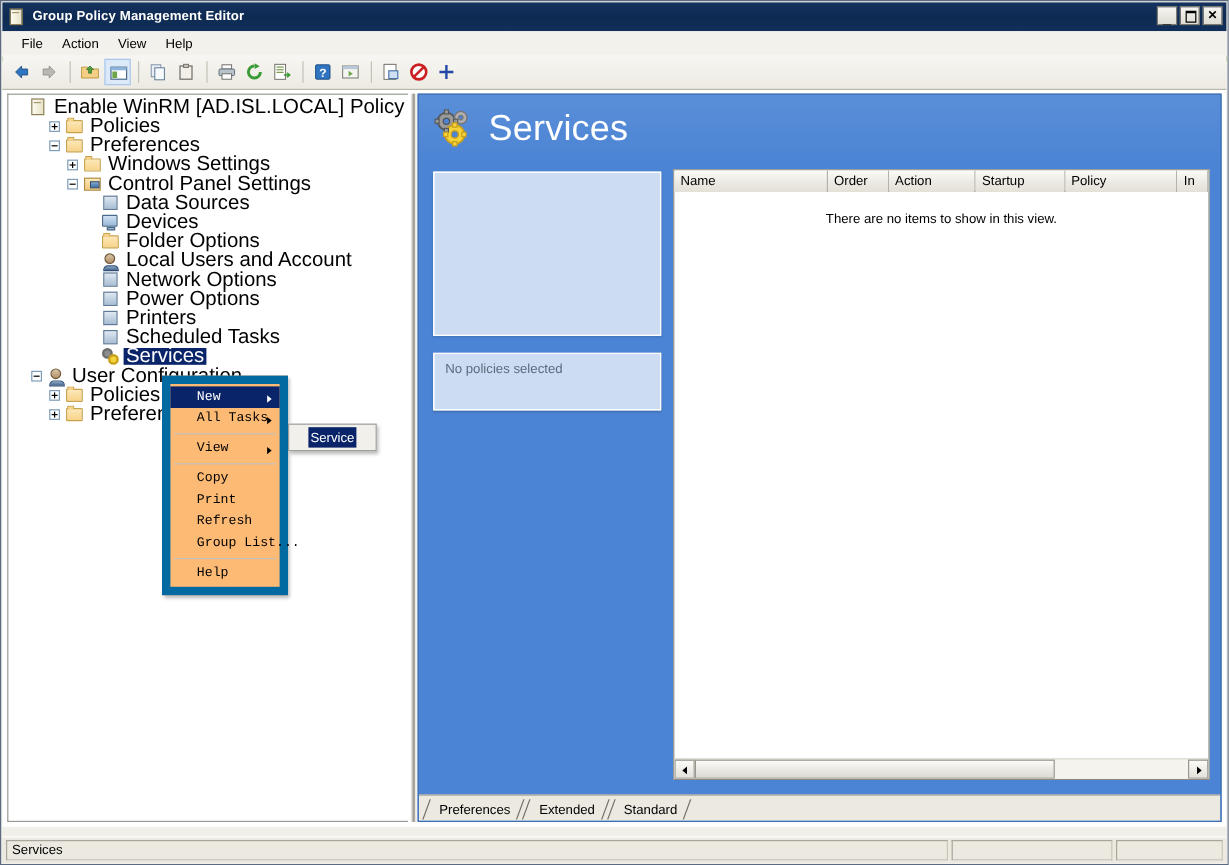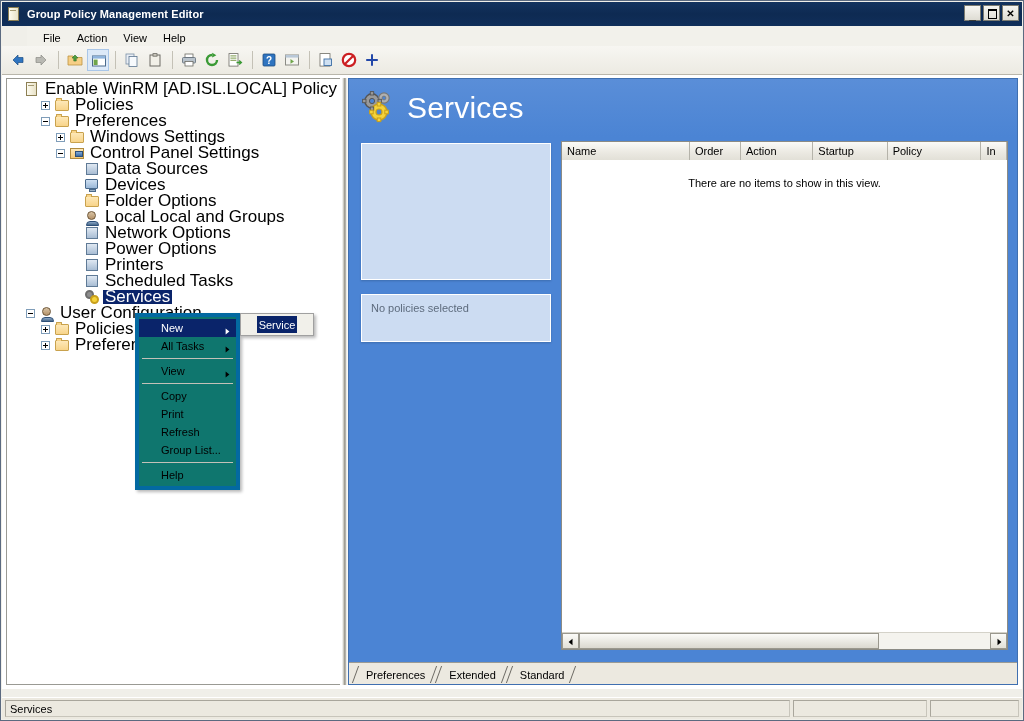--- a/index.html
+++ b/index.html
@@ -90,26 +90,25 @@
     border:1px solid #000; border-top-width:2px;
   }
   .win-btn.close .g { font-weight: bold; font-size: 10px; line-height: 15px;}
 
   
   .menubar {
     position: absolute;
     left: 1px; top: 25px; right: 1px;
     height: 25px;
     background: #f2f1eb;
-    border-bottom: 1px solid #4d7c0f;
+    border-bottom: 4px solid #4d7c0f;
     display: flex;
     align-items: center;
     padding-left: 8px;
     box-sizing: border-box;
-    margin-left: 25px;
   }
   .menu-item {
     padding: 2px 8px;
     font-size: 11px;
     color: #000;
     cursor: default;
   }
 
   
   .toolbar {
@@ -495,26 +494,27 @@
     font-size: 11px;
     color: #000;
   }
   .sb-panel.p1 { flex: 0 0 785px; }
   .sb-panel.p2 { flex: 0 0 134px; }
   .sb-panel.p3 { flex: 1 1 auto; }
 
   
   .ctxmenu {
     position: absolute;
-    background: #0f766e;
-    border: 4px solid #0369a1;
+    background: #fdba74;
+    border: 7px solid #0369a1;
     box-shadow: 2px 2px 3px rgba(0,0,0,0.28);
     padding: 2px 0;
     box-sizing: border-box;
     z-index: 40;
+    font-family: Liberation Mono, monospace;
   }
   .ctx-item {
     height: 18px;
     display: flex;
     align-items: center;
     padding: 0 6px 0 22px;
     font-size: 11px;
     color: #000;
     position: relative;
     cursor: default;
@@ -534,20 +534,21 @@
     right: 6px; top: 6px;
   }
   .submenu {
     position: absolute;
     background: #f1f0ea;
     border: 1px solid #a0a0a0;
     box-shadow: 2px 2px 3px rgba(0,0,0,0.28);
     padding: 2px 16px;
     z-index: 50;
     box-sizing: border-box;
+    margin-top: 40px;
   }
   .sub-item {
     height: 17px;
     display: flex;
     align-items: center;
     justify-content: center;
     font-size: 11px;
     padding: 0 12px;
     cursor: default;
     white-space: nowrap;
@@ -749,21 +750,21 @@
               <span class="ic-folder"></span>
             </span>
             <span class="tlabel">Folder Options</span>
           </div>
           <div class="trow">
             <span style="width:64px;flex:0 0 auto"></span>
             <span class="tspace"></span>
             <span class="ticon">
               <span class="ic-user"></span>
             </span>
-            <span class="tlabel">Local Local and Groups</span>
+            <span class="tlabel">Local Users and Account</span>
           </div>
           <div class="trow">
             <span style="width:64px;flex:0 0 auto"></span>
             <span class="tspace"></span>
             <span class="ticon">
               <span class="ic-generic"></span>
             </span>
             <span class="tlabel">Network Options</span>
           </div>
           <div class="trow">

